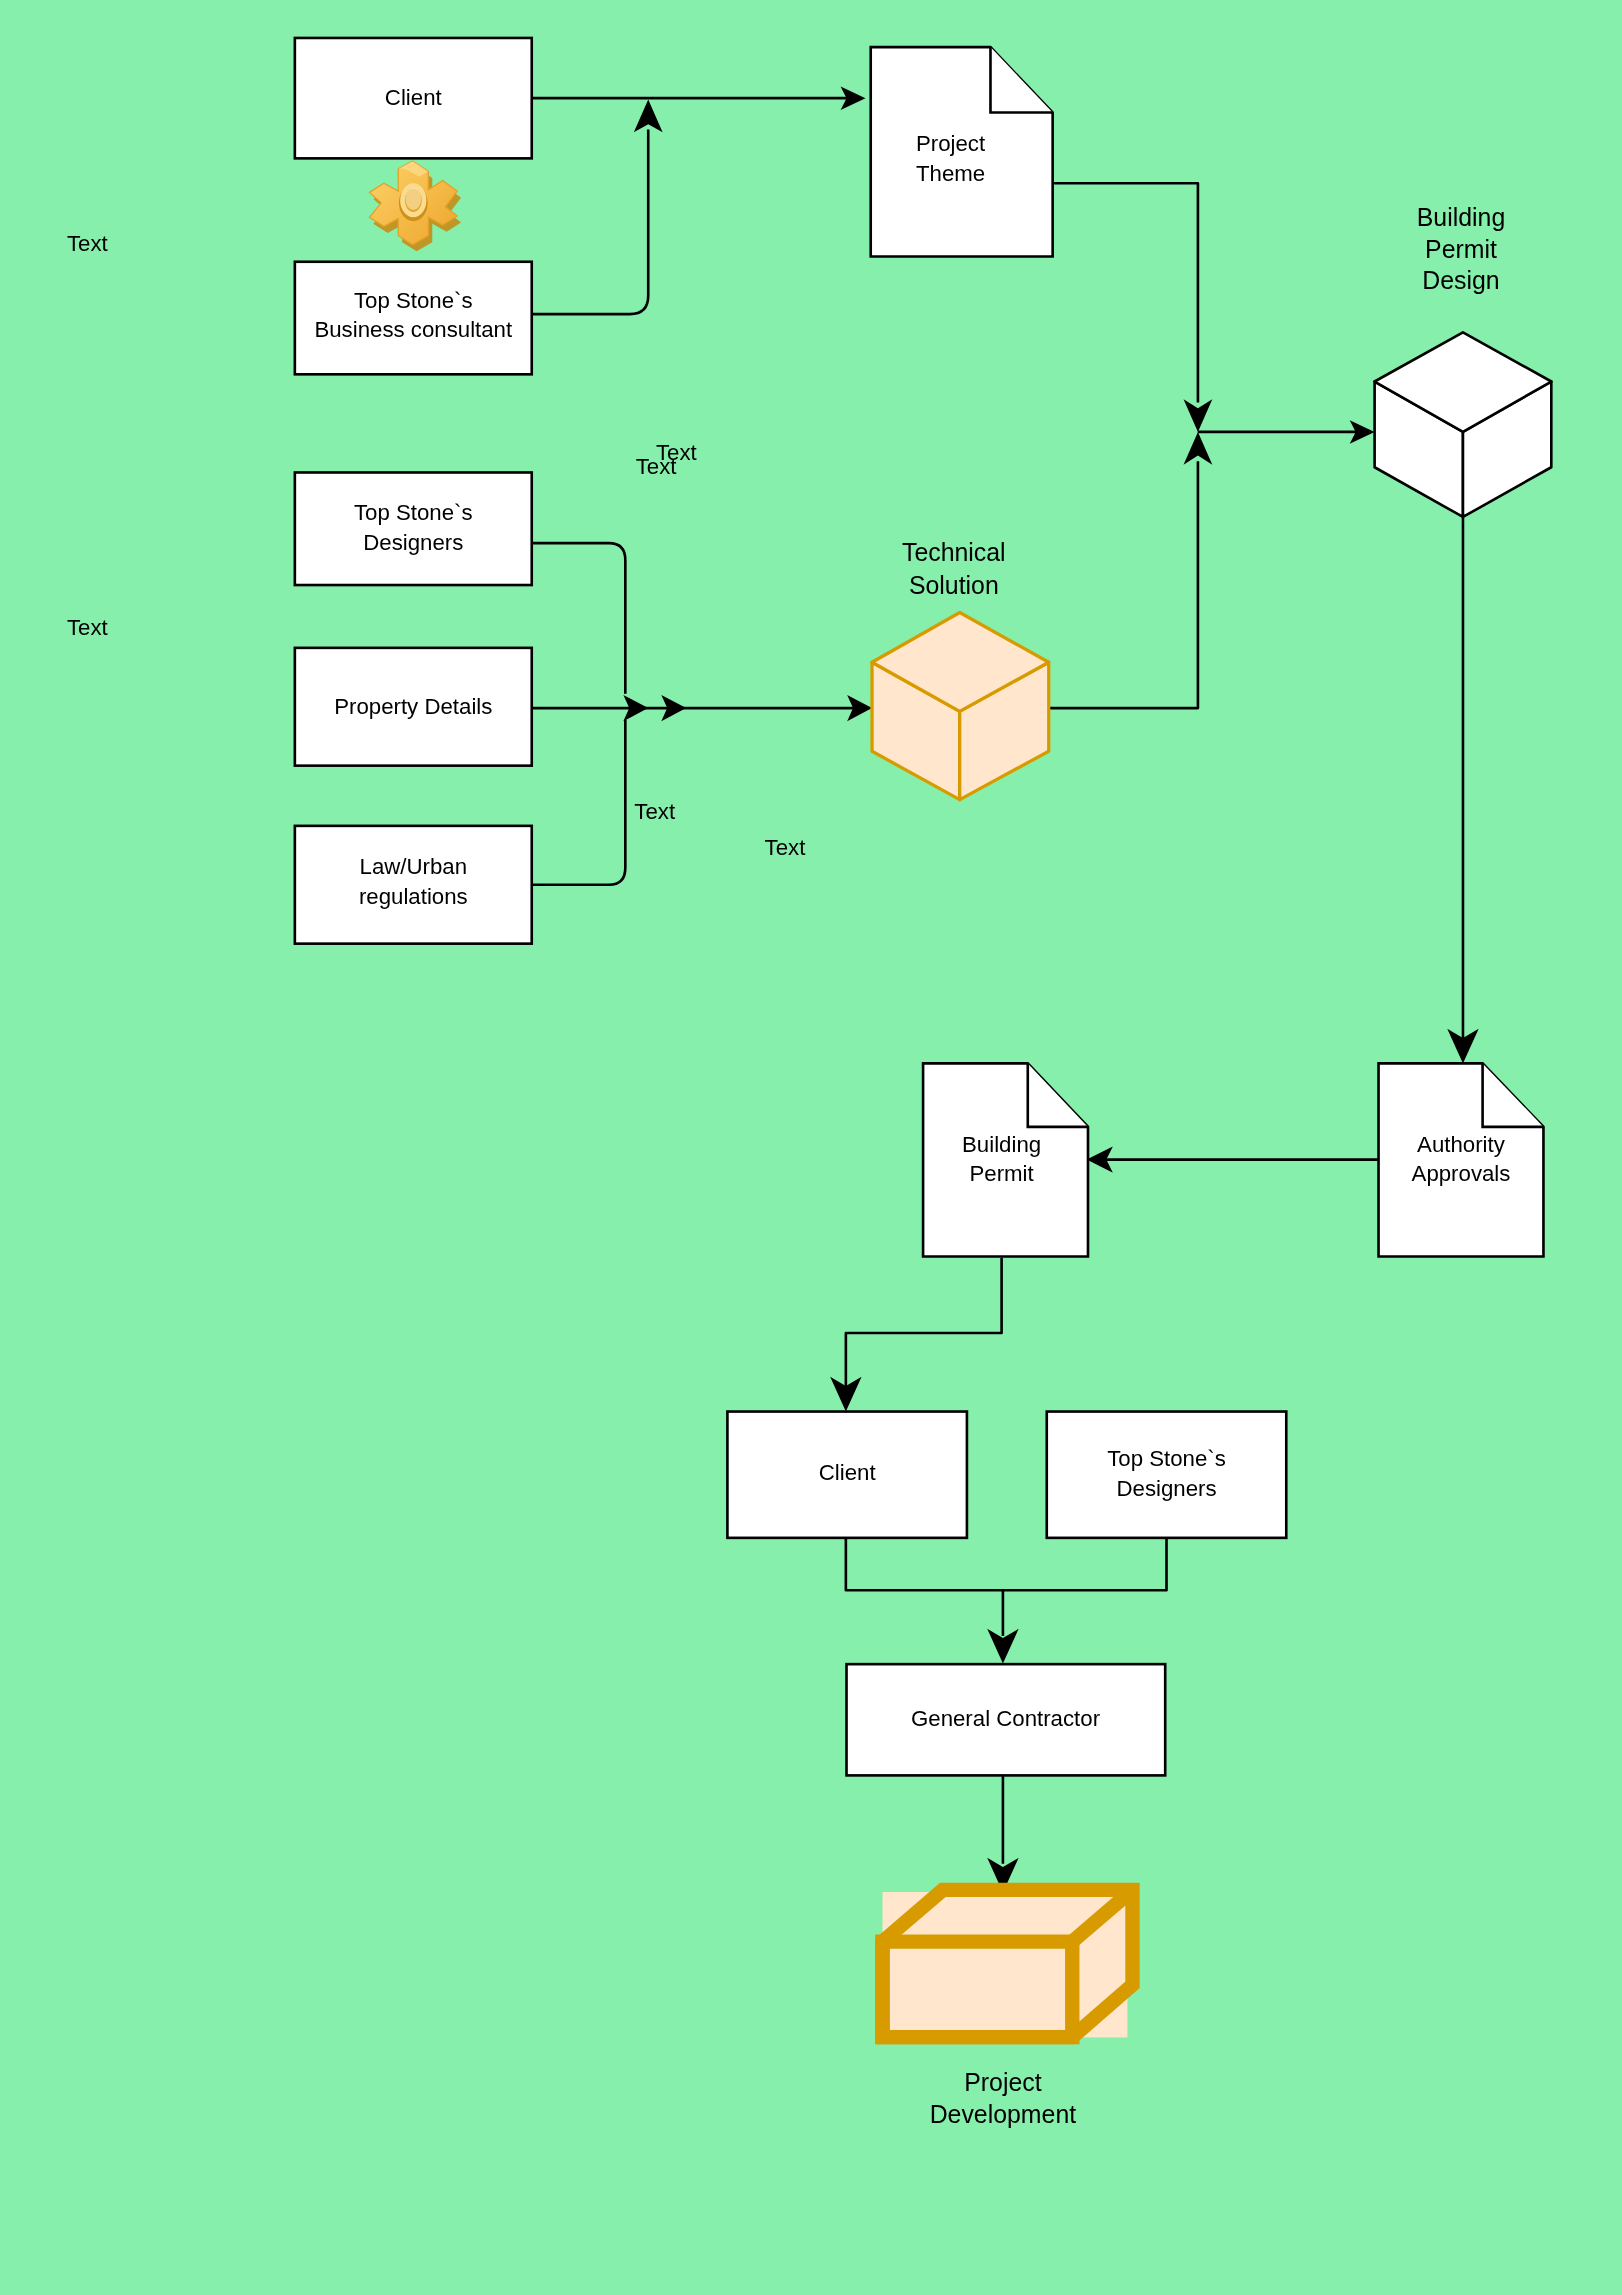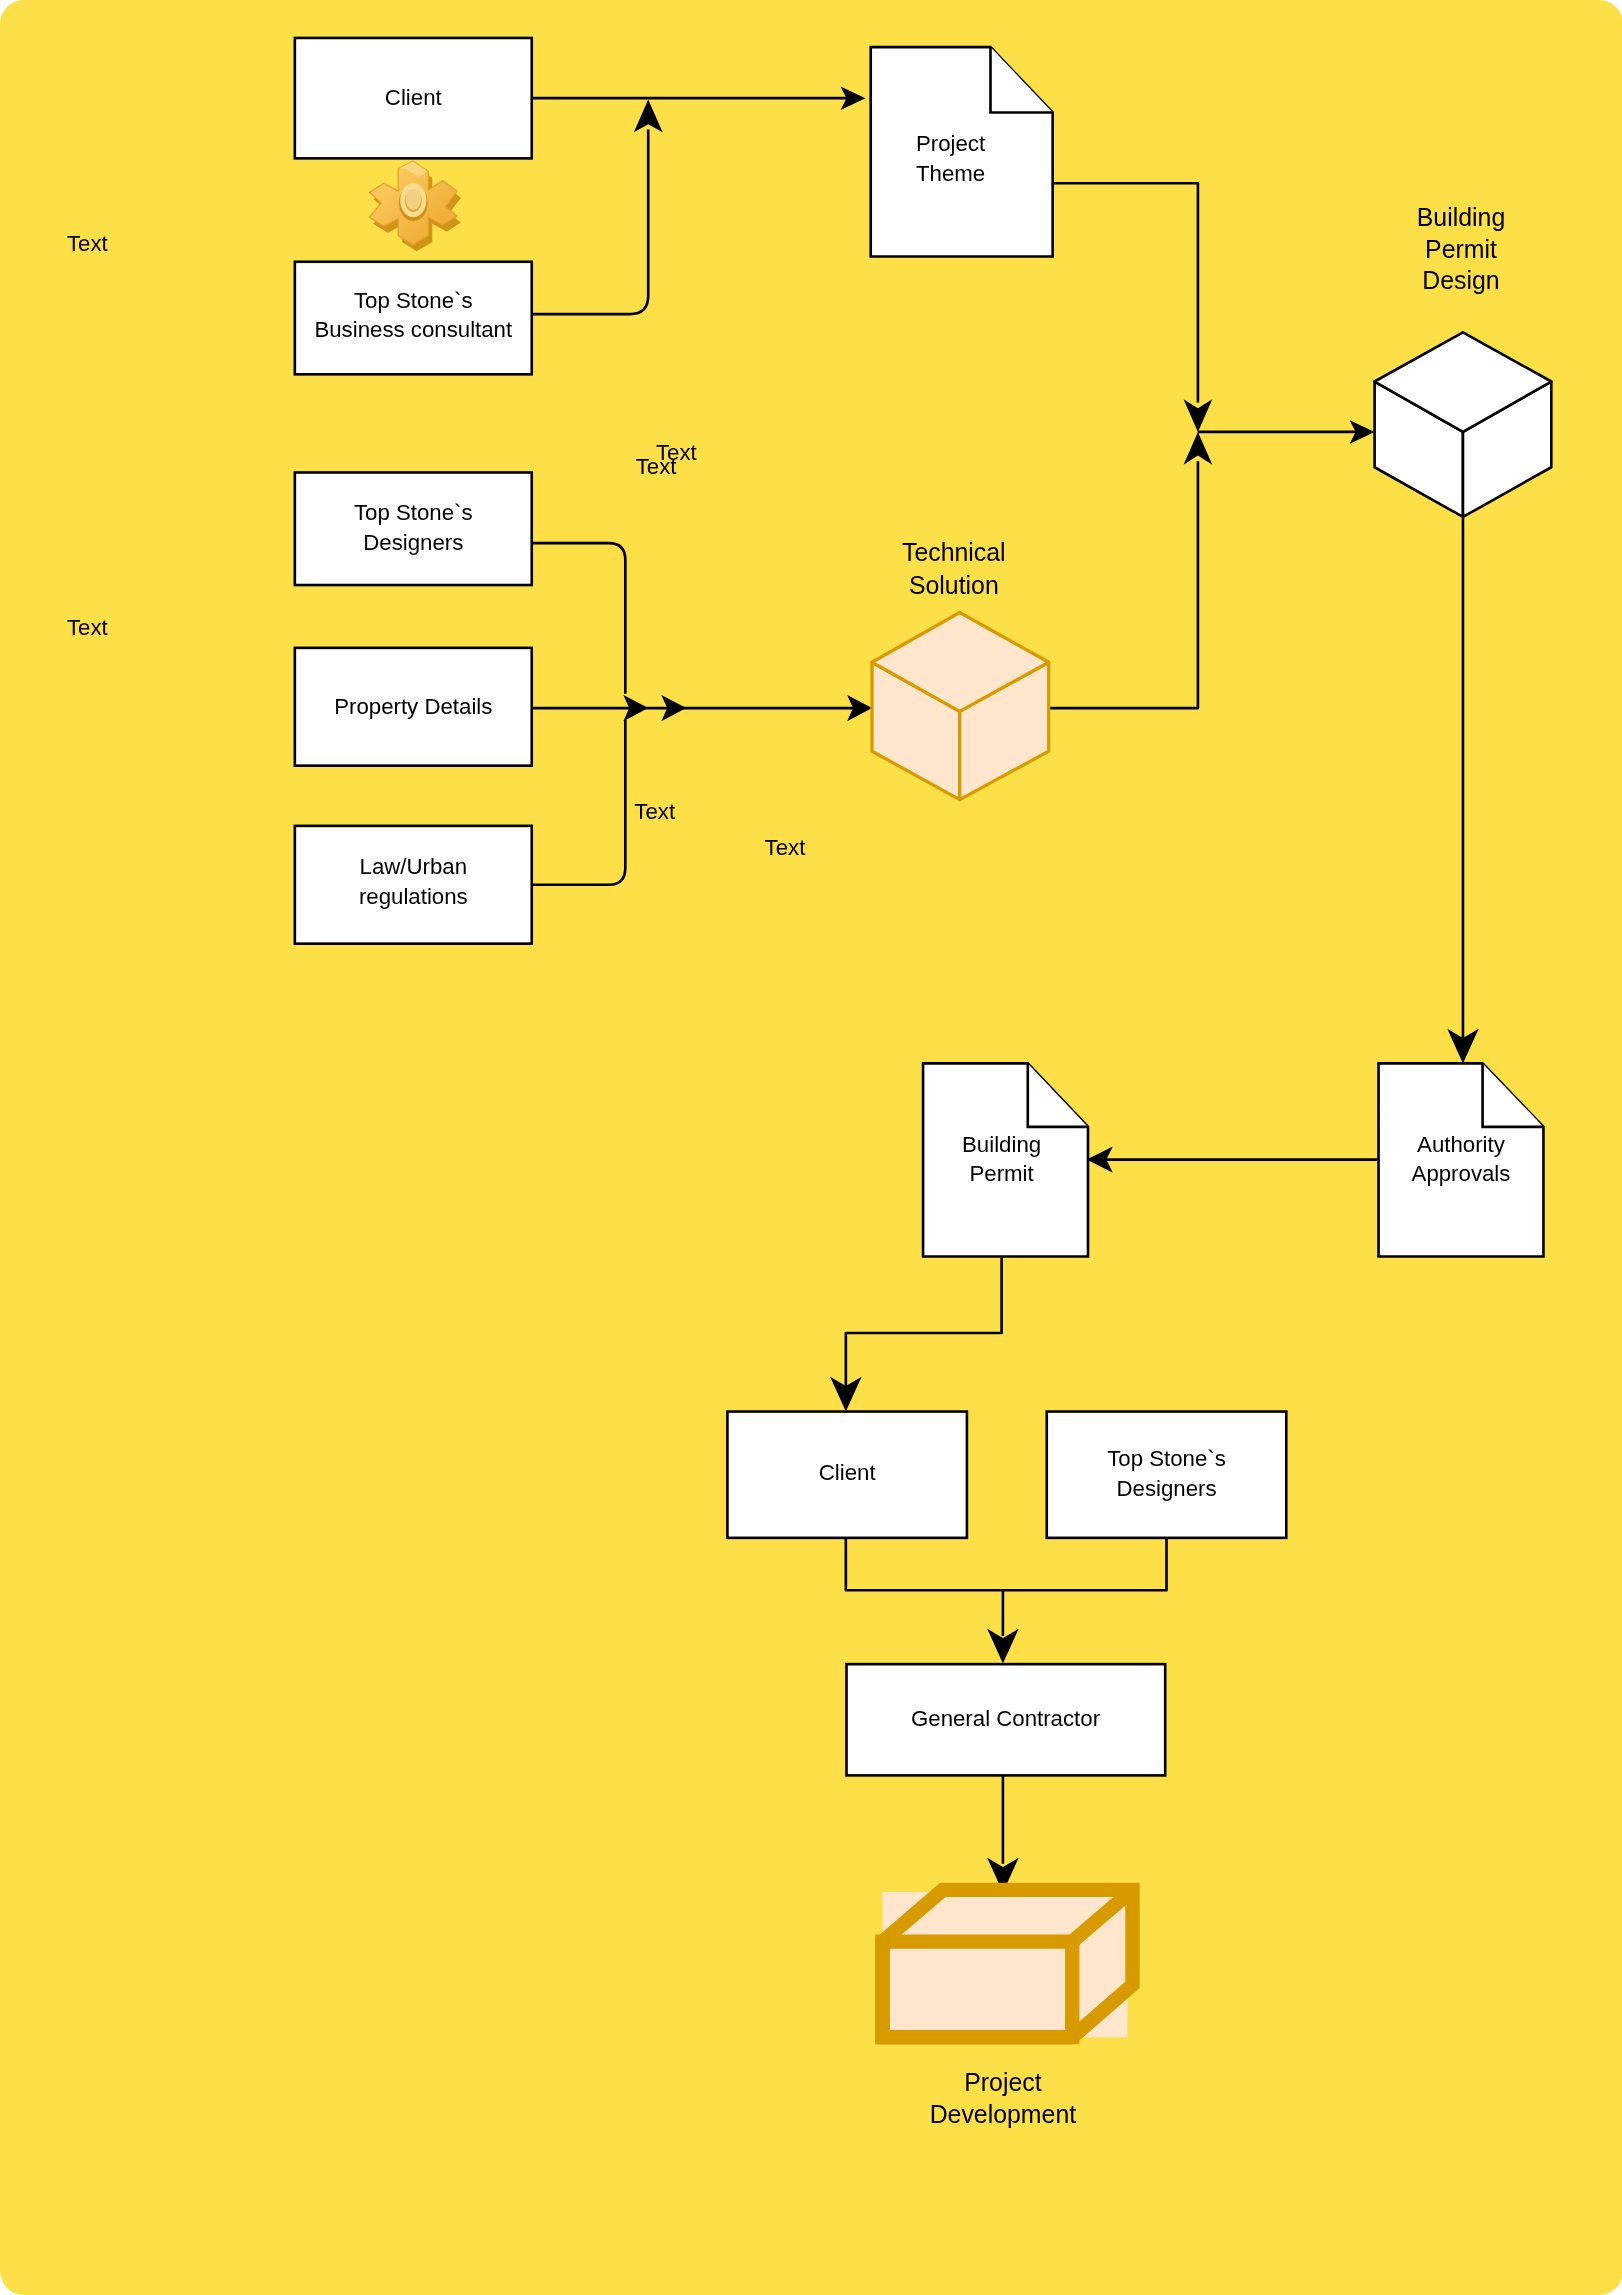--- a/index.html
+++ b/index.html
@@ -8,23 +8,22 @@
     padding: 0;
     background: #ffffff;
   }
   body {
     font-family: "Liberation Sans", sans-serif;
   }
   #diagram-root {
     position: relative;
     width: 1623px;
     height: 2295px;
-    background: #fde047;
+    background: #86efac;
     overflow: hidden;
-    border-radius: 24px;
   }
   svg#flow {
     display: block;
     width: 1623px;
     height: 2295px;
   }
   .node-box {
     fill: #ffffff;
     stroke: #000000;
     stroke-width: 4;

